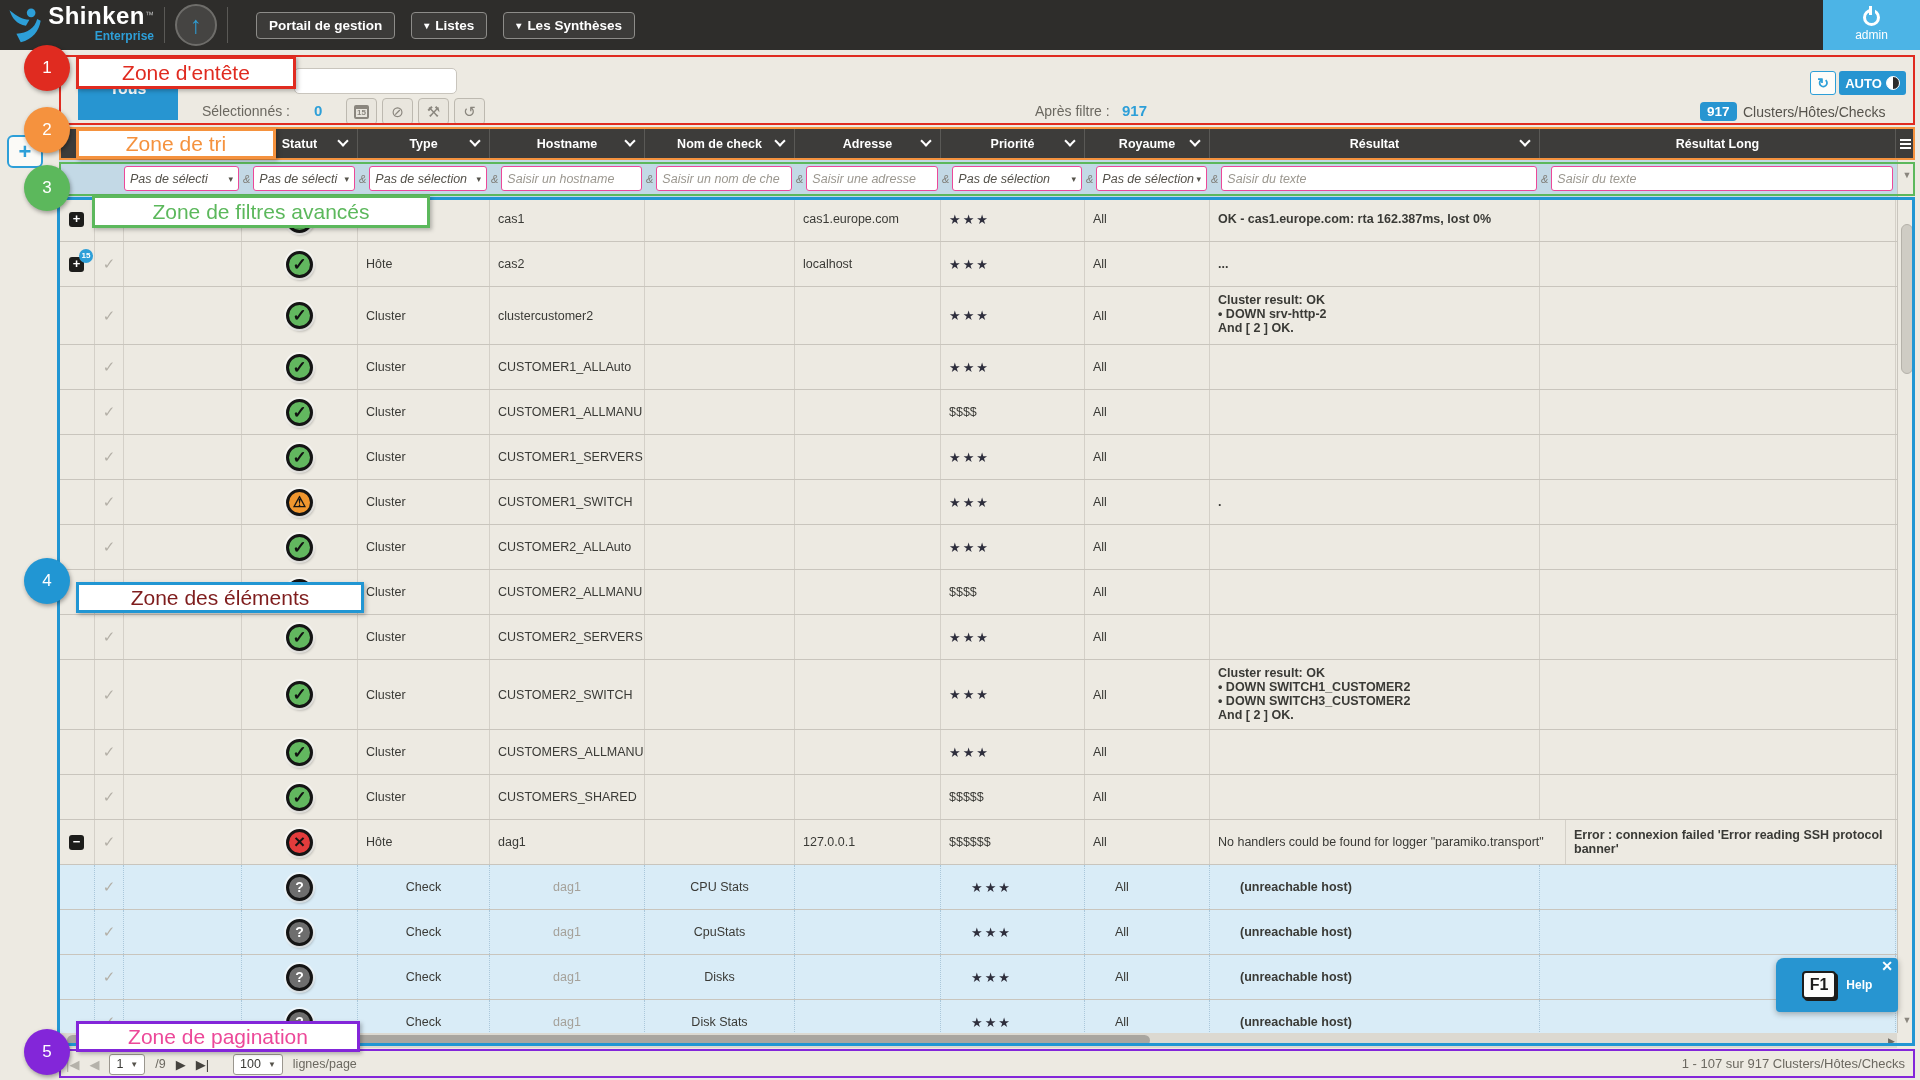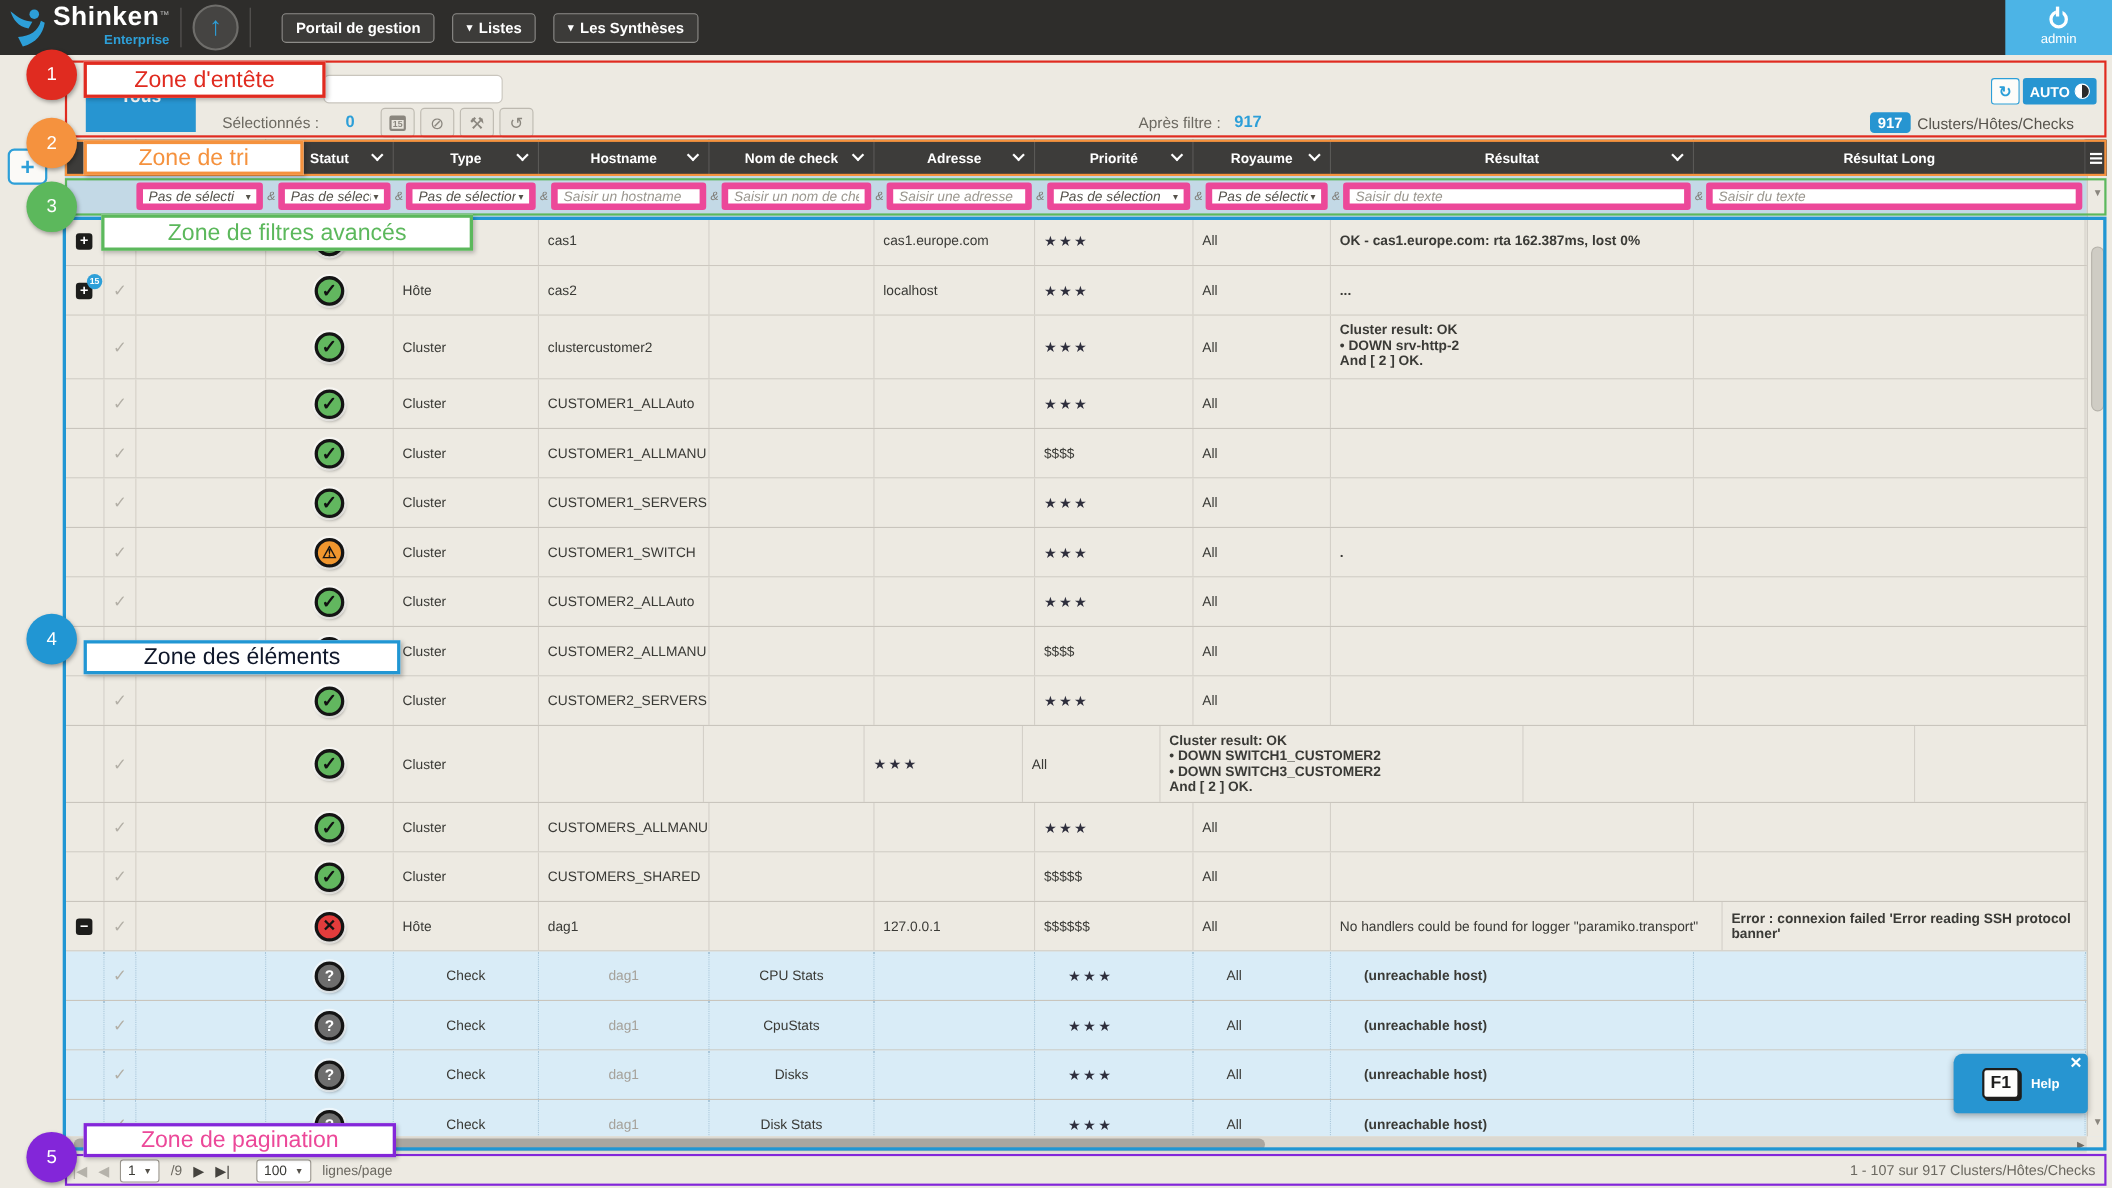--- a/index.html
+++ b/index.html
@@ -44,21 +44,21 @@
   
   .thead { position:absolute; left:59px; top:127px; width:1856px; height:33px; display:flex; background:#3d3c3a; }
   .hcell { position:relative; height:33px; border-right:1px solid #5a5956; color:#fff; font-size:12.5px; font-weight:bold; display:flex; align-items:center; justify-content:center; cursor:pointer; }
   .chev { position:absolute; right:10px; top:10px; width:8px; height:8px; border:solid #fff; border-width:0 2.5px 2.5px 0; transform:rotate(45deg); }
   .menu-box { position:absolute; left:1896px; top:127px; width:19px; height:33px; background:#3d3c3a; display:flex; flex-direction:column; gap:2px; align-items:center; justify-content:center; cursor:pointer; }
   .menu-box i { display:block; width:11px; height:2px; background:#fff; }
 
   .frow { position:absolute; left:59px; top:160px; width:1856px; height:37px; display:flex; background:#c3d9e6; align-items:center; }
   .fcell { position:relative; height:37px; display:flex; align-items:center; }
   .famp { font-size:11px; font-style:italic; color:#7d7a73; margin:0 3px 0 1px; }
-  .fctrl { flex:1; height:25px; background:#fff; border:6px solid #ec4899; border-radius:3px; display:flex; align-items:center; padding:0 5px; overflow:hidden; margin-right:3px; }
+  .fctrl { flex:1; height:25px; background:#fff; border:1px solid #ec4899; border-radius:3px; display:flex; align-items:center; padding:0 5px; overflow:hidden; margin-right:3px; }
   .fctrl input { border:0; outline:none; width:100%; font-size:12.5px; font-style:italic; color:#55524b; background:transparent; font-family:"Liberation Sans",sans-serif; }
   .fctrl input::placeholder { color:#9b978f; opacity:1; }
   .fsel-txt { flex:1; font-size:12.5px; font-style:italic; color:#55524b; white-space:nowrap; overflow:hidden; }
   .fsel-arrow { font-size:9px; color:#55524b; margin-left:2px; }
 
   .rows-wrap { position:absolute; left:59px; top:197px; width:1856px; height:836px; overflow:hidden; }
   .trow { display:flex; width:1856px; border-bottom:1px solid #c9c5bd; background:#edeae2; }
   .trow.sub { background:#d9ecf7; }
   .tcell { position:relative; border-right:1px solid #d4d0c8; font-size:12.5px; color:#3a3a36; padding:4px 8px; display:flex; align-items:center; overflow:hidden; }
   .trow.sub .tcell { border-right:1px dotted #aac7da; }
@@ -523,20 +523,21 @@
     <div class="trow" style="height: 70px;">
       <div class="tcell ctr" style="width: 36px;"></div>
       <div class="tcell ctr" style="width: 29px;">
         <span class="chk">✓</span>
       </div>
       <div class="tcell" style="width: 118px;"></div>
       <div class="tcell ctr" style="width: 116px;">
         <div class="sticon st-ok">✓</div>
       </div>
       <div class="tcell" style="width: 132px;">Cluster</div>
+      <div class="tcell" style="width: 155px;">CUSTOMER2_SWITCH</div>
       <div class="tcell" style="width: 150px;"></div>
       <div class="tcell" style="width: 146px;"></div>
       <div class="tcell" style="width: 144px;">
         <span class="stars">★★★</span>
       </div>
       <div class="tcell" style="width: 125px;">All</div>
       <div class="tcell top" style="width: 330px;">
         <div class="res-wrap" style="padding-top: 2px;">
           <div class="resline">Cluster result: OK</div>
           <div class="resline bullet-line">•  DOWN SWITCH1_CUSTOMER2</div>
@@ -751,15 +752,15 @@
     <div class="zrect" style="left: 57px; top: 197px; width: 1858px; height: 849px; border: 3px solid rgb(33, 150, 211); z-index: 30;"></div>
     <div class="zrect" style="left: 59px; top: 1049px; width: 1856px; height: 29px; border: 2px solid rgb(131, 38, 217); z-index: 30;"></div>
     <div class="zcircle" style="left: 24px; top: 45px; background: rgb(224, 43, 32);">1</div>
     <div class="zcircle" style="left: 24px; top: 107px; background: rgb(245, 146, 62);">2</div>
     <div class="zcircle" style="left: 24px; top: 165px; background: rgb(92, 184, 92);">3</div>
     <div class="zcircle" style="left: 24px; top: 558px; background: rgb(33, 150, 211);">4</div>
     <div class="zcircle" style="left: 24px; top: 1029px; background: rgb(131, 38, 217);">5</div>
     <div class="zlabel" style="left: 76px; top: 56px; width: 220px; height: 33px; border-color: rgb(224, 43, 32); color: rgb(224, 43, 32);">Zone d'entête</div>
     <div class="zlabel" style="left: 76px; top: 128px; width: 200px; height: 31px; border-color: rgb(245, 146, 62); color: rgb(245, 146, 62);">Zone de tri</div>
     <div class="zlabel" style="left: 92px; top: 195px; width: 338px; height: 33px; border-color: rgb(92, 184, 92); color: rgb(92, 184, 92);">Zone de filtres avancés</div>
-    <div class="zlabel" style="left: 76px; top: 582px; width: 288px; height: 31px; border-color: rgb(33, 150, 211); color: #0f172a; text-align: right;">Zone des éléments</div>
+    <div class="zlabel" style="left: 76px; top: 582px; width: 288px; height: 31px; border-color: rgb(33, 150, 211); color: #7f1d1d; text-align: right;">Zone des éléments</div>
     <div class="zlabel" style="left: 76px; top: 1021px; width: 284px; height: 31px; border-color: rgb(131, 38, 217); color: #ec4899;">Zone de pagination</div>
   </div>
 
 </body></html>

